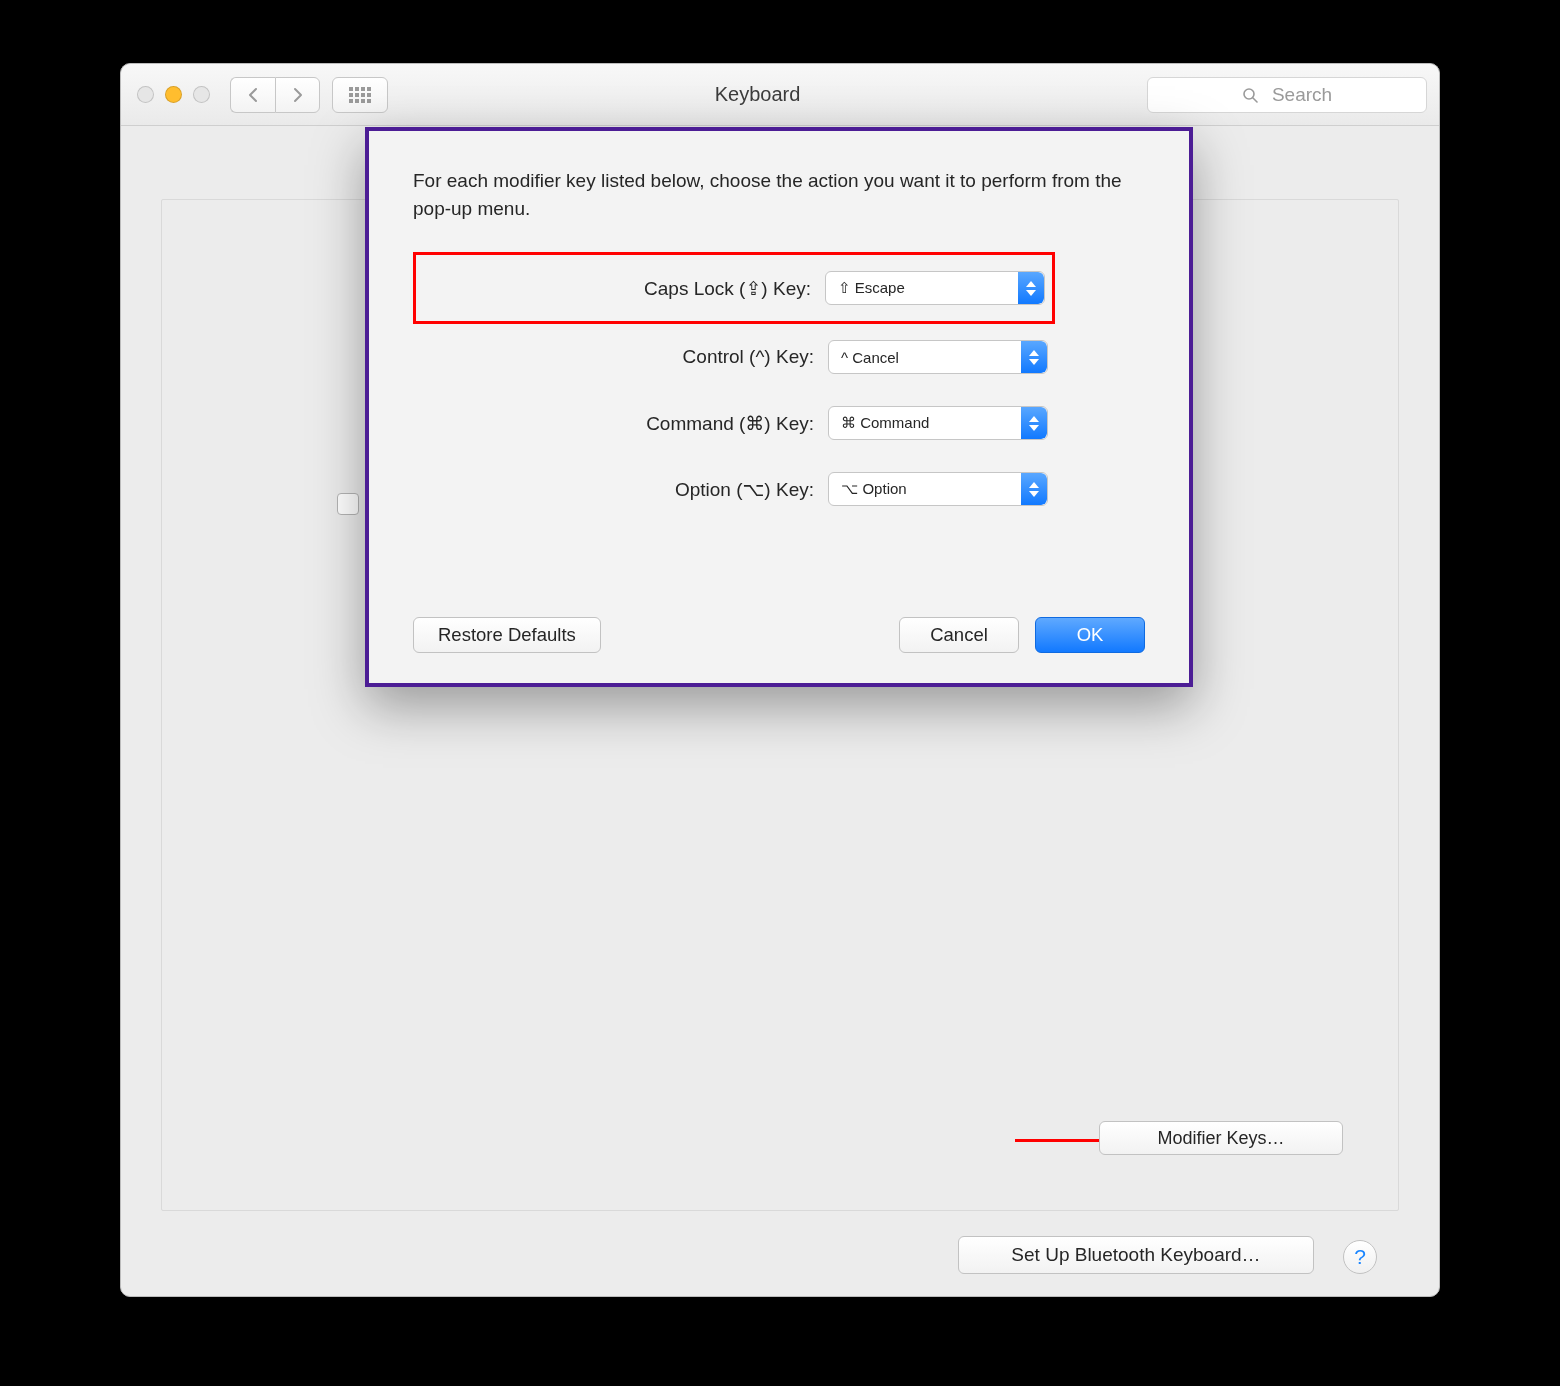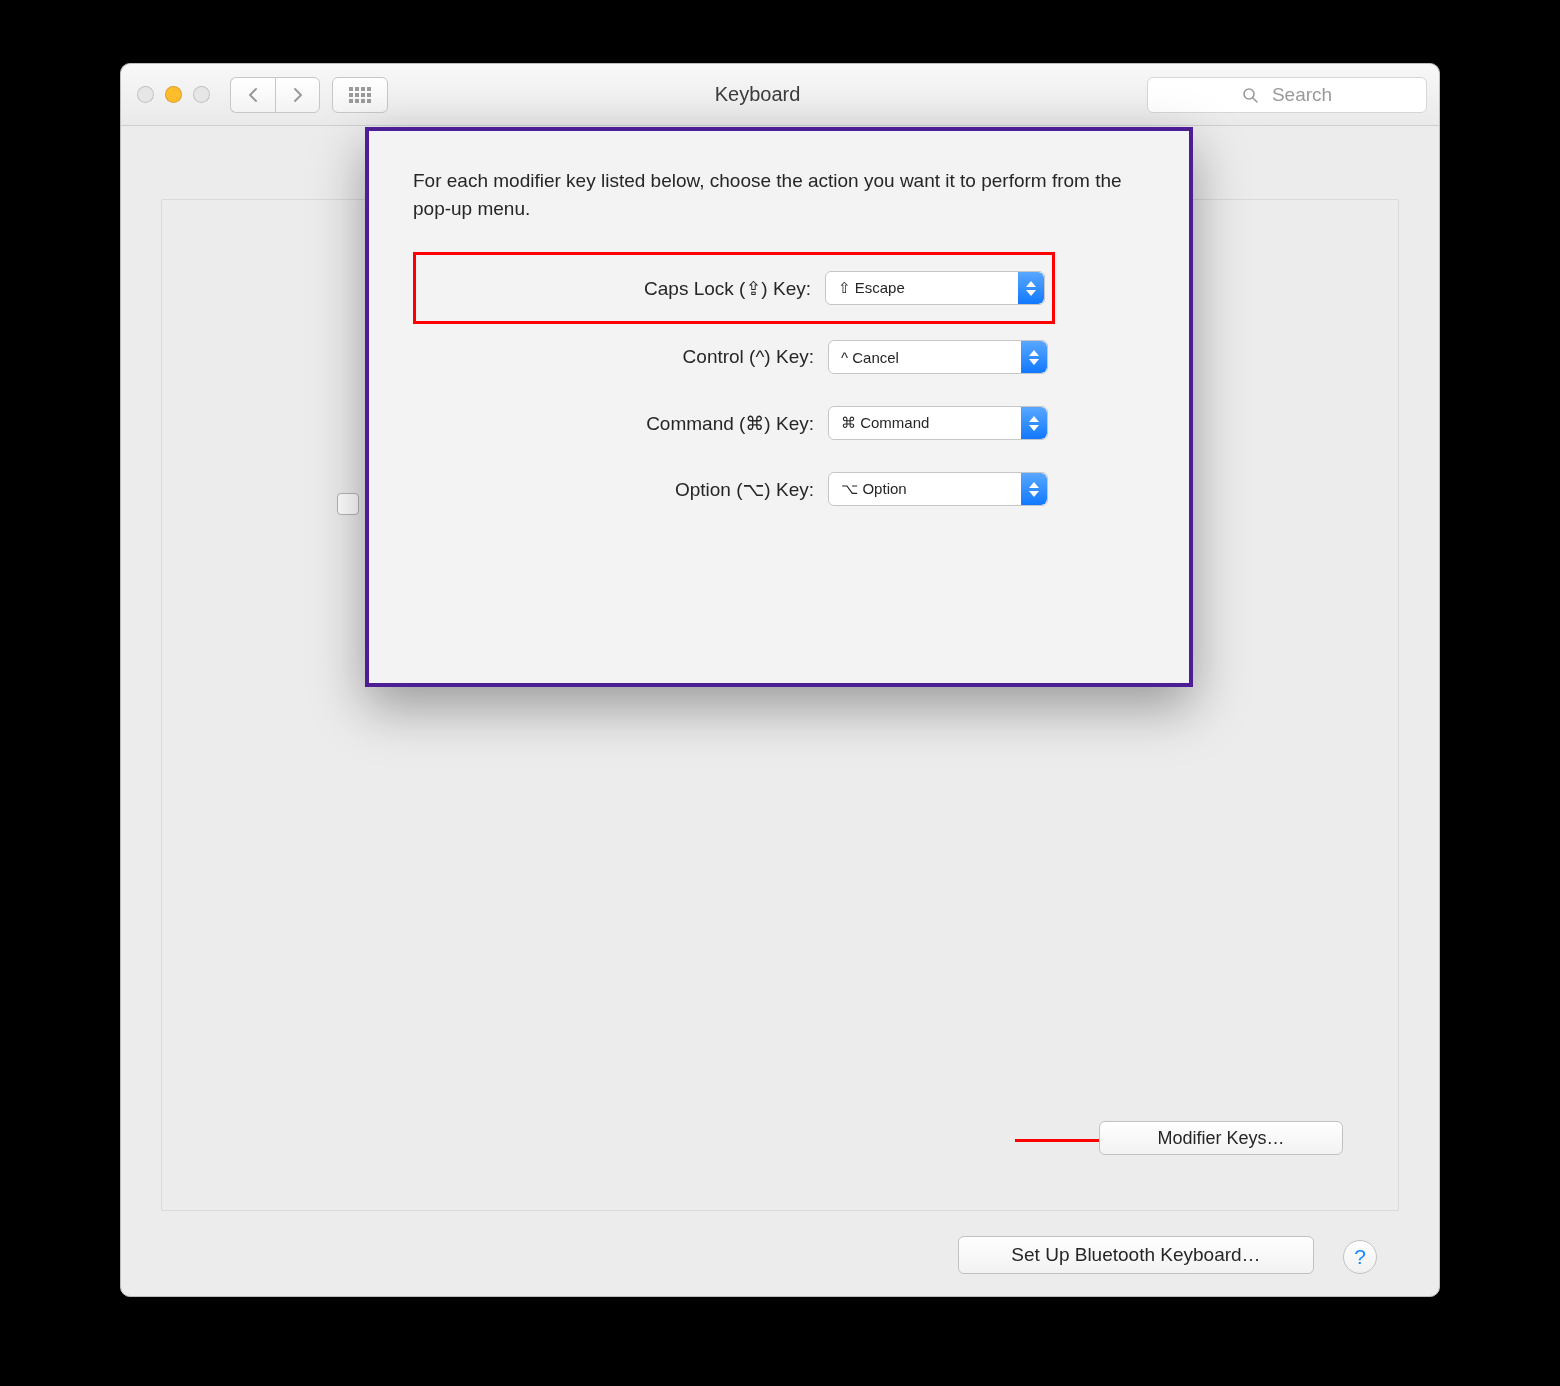--- a/index.html
+++ b/index.html
@@ -285,15 +285,22 @@
             <div class="popup-arrows">
                 <div class="pa-up"></div>
                 <div class="pa-down"></div>
               </div>
           </div>
         </div>
       </div>
 
     </div>
 
+    <div class="sheet-footer">
+      <div class="btn">Restore Defaults</div>
+      <div style="flex:1"></div>
+      <div class="btn" style="min-width:120px">Cancel</div>
+      <div style="width:16px"></div>
+      <div class="btn primary">OK</div>
+    </div>
   </div>
 
 </div>
 
 </body></html>

